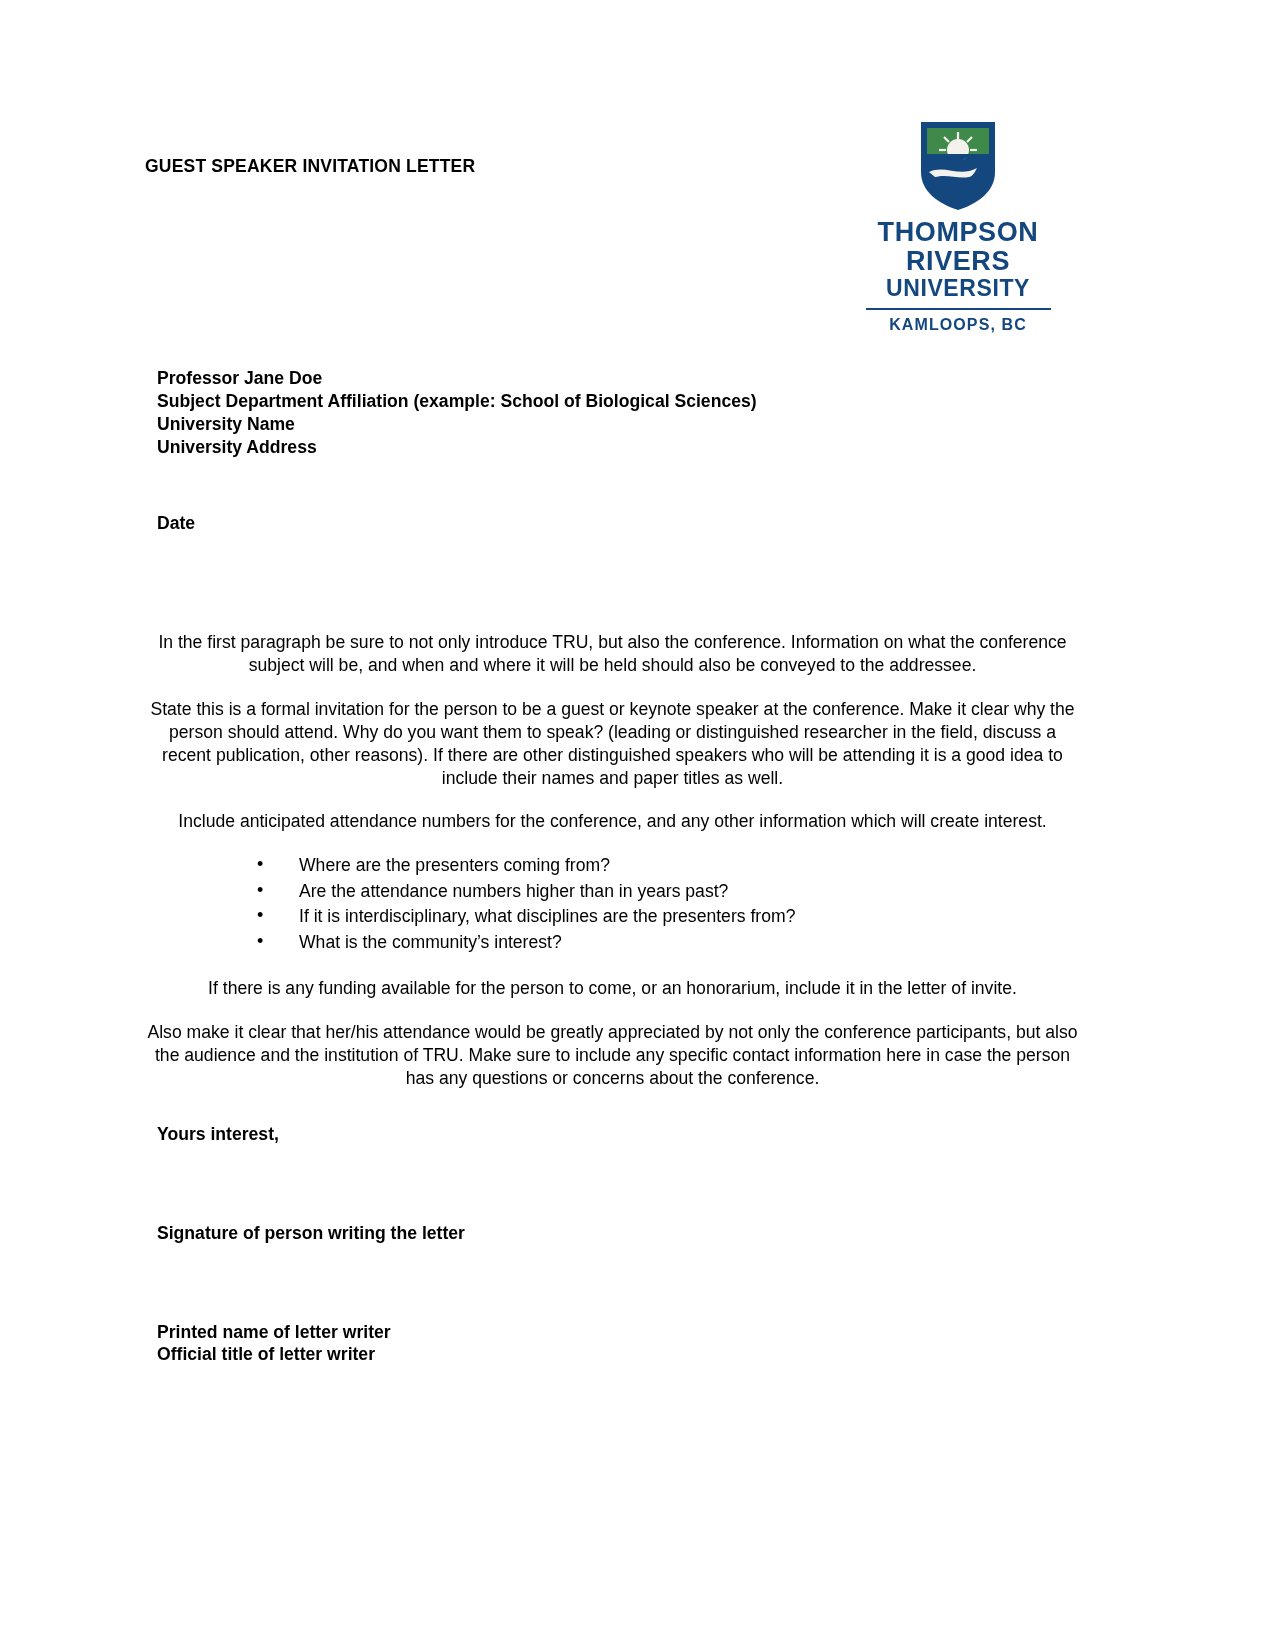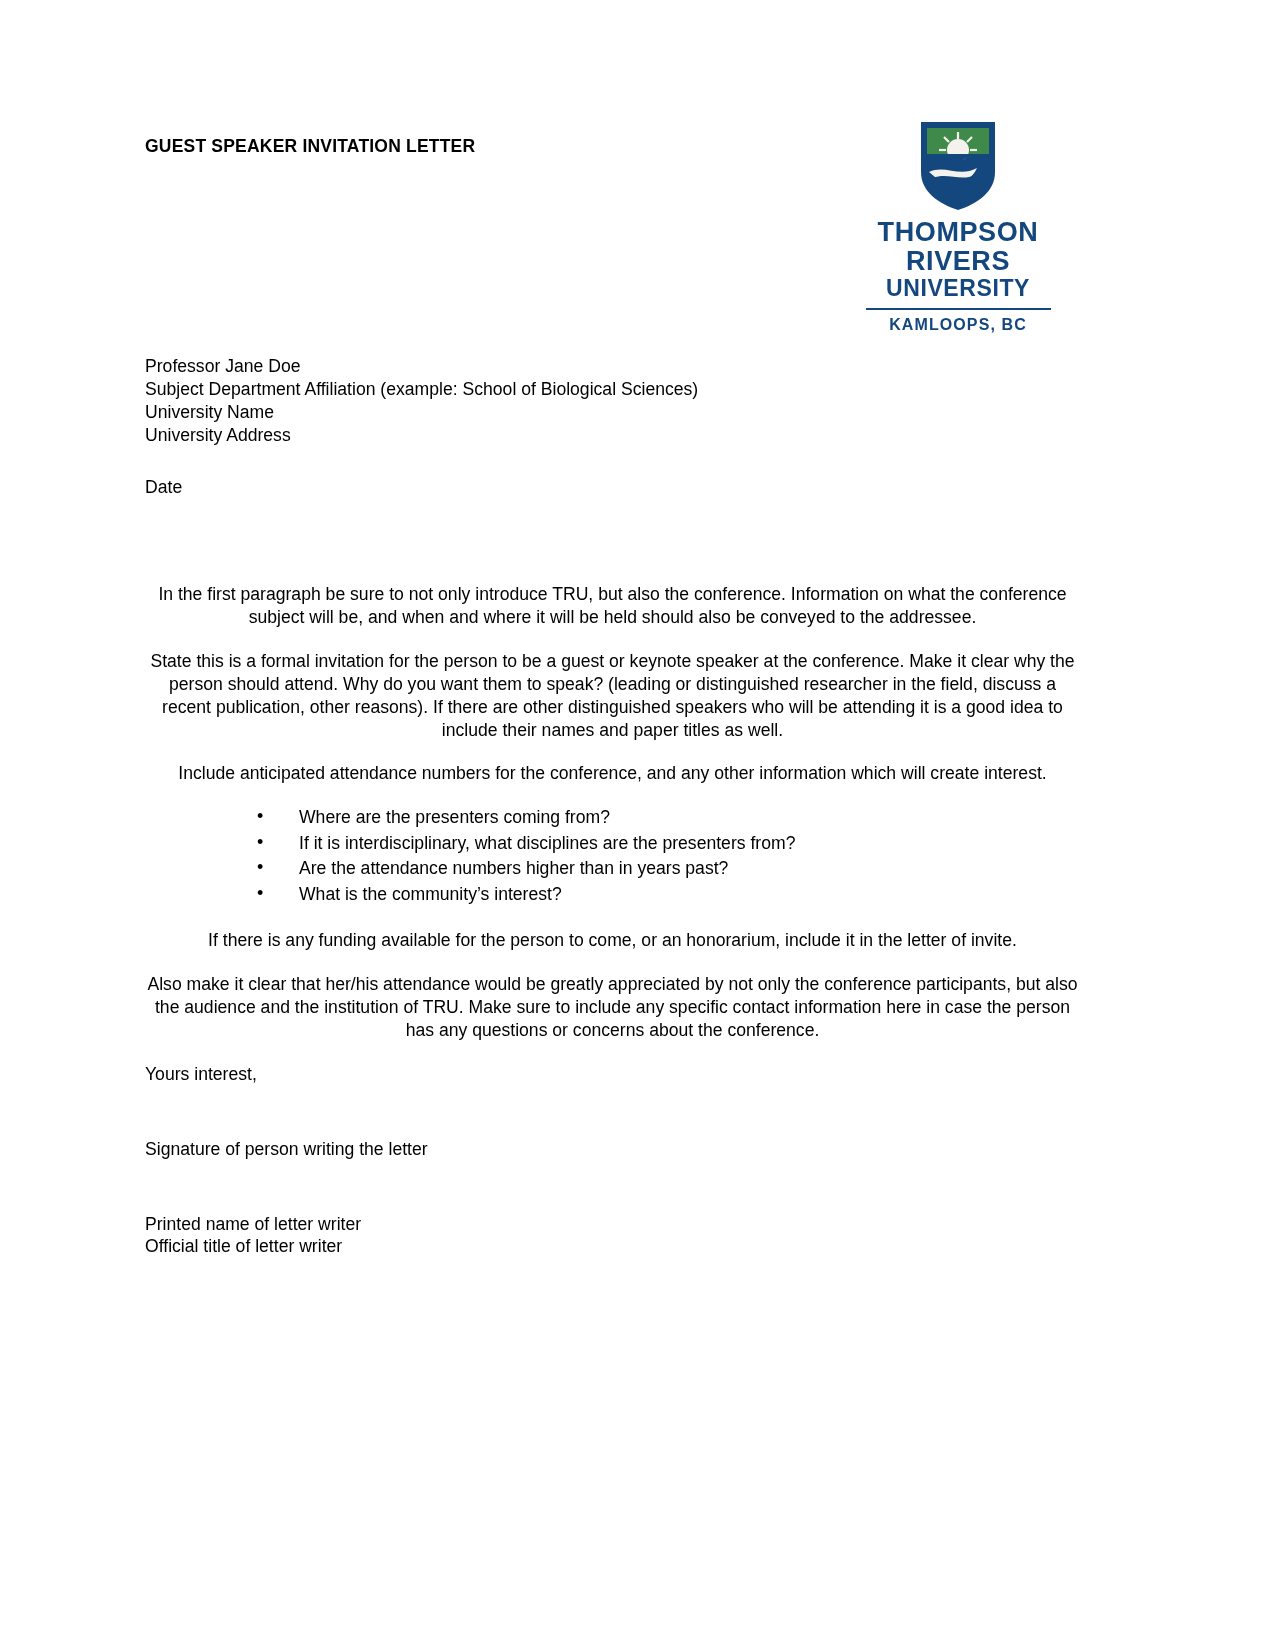--- a/index.html
+++ b/index.html
@@ -20,21 +20,21 @@
     position: relative;
     width: 1275px;
     height: 1650px;
     box-sizing: border-box;
   }
 
   
   .doc-title {
     position: absolute;
     left: 145px;
-    top: 136px;
+    top: 156px;
     font-size: 17.5px;
     font-weight: bold;
     letter-spacing: 0.2px;
   }
 
   
   .logo-block {
     position: absolute;
     left: 838px;
     top: 120px;
@@ -69,21 +69,21 @@
 
   
   .letter {
     position: absolute;
     left: 145px;
     top: 355px;
     width: 935px;
     font-size: 17.6px;
     line-height: 1.30;
   }
-  .block { margin: 0; }
+  .block { margin: 12px; font-weight: bold; }
   .addr-line { white-space: nowrap; }
   .gap-sm { height: 21px; }
   .gap-md { height: 30px; }
   .gap-lg { height: 42px; }
   .gap-xl { height: 52px; }
 
   p.para {
     margin: 0;
     text-align: center;
   }
@@ -158,22 +158,22 @@
     <p class="para">In the first paragraph be sure to not only introduce TRU, but also the conference.  Information on what the conference subject will be, and when and where it will be held should also be conveyed to the addressee.</p>
 
     <div class="gap-sm"></div>
     <p class="para">State this is a formal invitation for the person to be a guest or keynote speaker at the conference.  Make it clear why the person should attend.  Why do you want them to speak? (leading or distinguished researcher in the field, discuss a recent publication, other reasons).  If there are other distinguished speakers who will be attending it is a good idea to include their names and paper titles as well.</p>
 
     <div class="gap-sm"></div>
     <p class="para">Include anticipated attendance numbers for the conference, and any other information which will create interest.</p>
 
     <ul class="questions">
       <li>Where are the presenters coming from?</li>
+      <li>Are the attendance numbers higher than in years past?</li>
       <li>If it is interdisciplinary, what disciplines are the presenters from?</li>
-      <li>Are the attendance numbers higher than in years past?</li>
       <li>What is the community’s interest?</li>
     </ul>
 
     <div class="gap-sm"></div>
     <p class="para">If there is any funding available for the person to come, or an honorarium, include it in the letter of invite.</p>
 
     <div class="gap-sm"></div>
     <p class="para">Also make it clear that her/his attendance would be greatly appreciated by not only the conference participants, but also the audience and the institution of TRU.  Make sure to include any specific contact information here in case the person has any questions or concerns about the conference.</p>
 
     <div class="gap-sm"></div>

